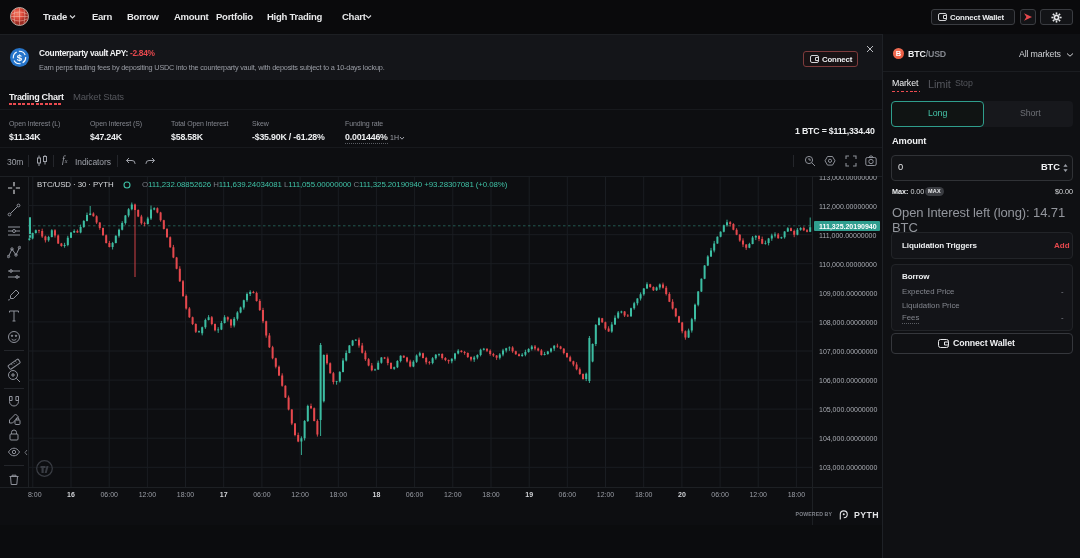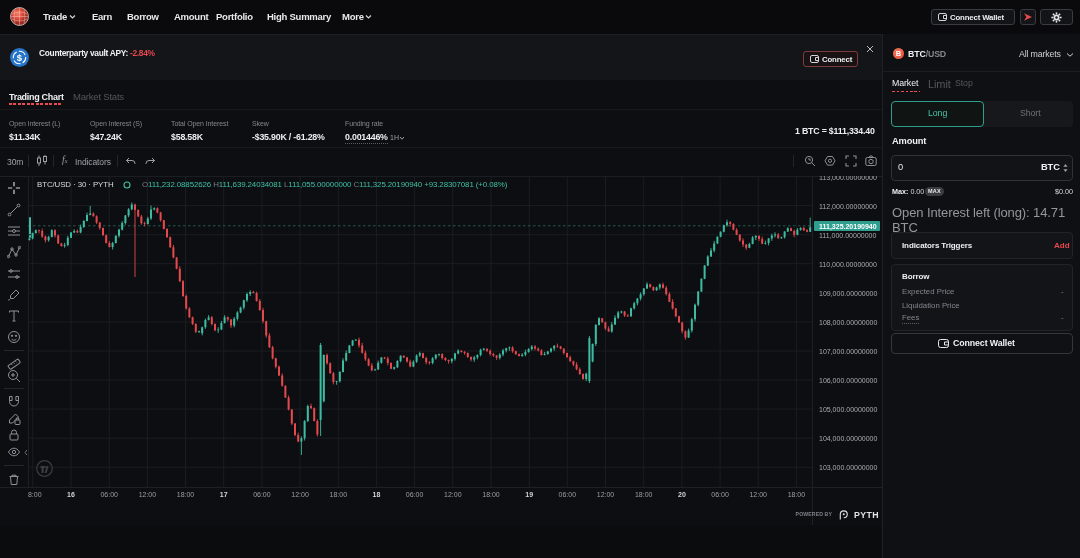--- a/index.html
+++ b/index.html
@@ -56,22 +56,22 @@
     </g>
   </svg>
   <span class="nav-it" style="left:43px">Trade</span>
   <svg class="abs" style="left:69px;top:14px" width="7" height="6" viewBox="0 0 7 6">
         <path d="M1 1.5 L3.5 4 L6 1.5" stroke="#d8d9dc" stroke-width="1.1" fill="none"></path>
       </svg>
   <span class="nav-it" style="left:92px">Earn</span>
   <span class="nav-it" style="left:127px">Borrow</span>
   <span class="nav-it" style="left:174px">Amount</span>
   <span class="nav-it" style="left:216px">Portfolio</span>
-  <span class="nav-it" style="left:267px">High Summary</span>
-  <span class="nav-it" style="left:342px">More</span>
+  <span class="nav-it" style="left:267px">High Trading</span>
+  <span class="nav-it" style="left:342px">Chart</span>
   <svg class="abs" style="left:365px;top:14px" width="7" height="6" viewBox="0 0 7 6">
         <path d="M1 1.5 L3.5 4 L6 1.5" stroke="#d8d9dc" stroke-width="1.1" fill="none"></path>
       </svg>
 
   <div class="abs" style="left:931px;top:9px;width:84px;height:16px;border:1px solid #3a3c41;border-radius:3px;background:#131417;"></div>
   <svg class="abs" style="left:938px;top:13px" width="9" height="8" viewBox="0 0 9 8">
         <rect x="0.5" y="0.5" width="8" height="7" rx="1.5" fill="none" stroke="#e8e9eb" stroke-width="0.9"></rect>
         <path d="M5.5 2.5h3v3h-3z" fill="#0a0a0c" stroke="#e8e9eb" stroke-width="0.9"></path>
       </svg>
   <span class="abs" style="left:950px;top:13px;font-size:7.8px;font-weight:700;color:#eceef0;letter-spacing:-0.15px;">Connect Wallet</span>
@@ -100,20 +100,21 @@
   </svg>
 </div>
 
 <div id="banner">
   <svg class="abs" style="left:10px;top:13px" width="19" height="19" viewBox="0 0 19 19">
     <circle cx="9.5" cy="9.5" r="9.5" fill="#2775ca"></circle>
     <circle cx="9.5" cy="9.5" r="6.2" fill="none" stroke="#fff" stroke-width="1.1" stroke-dasharray="7.5 2.2" stroke-dashoffset="11"></circle>
     <text x="9.5" y="13" text-anchor="middle" font-size="9.5" font-weight="bold" fill="#fff" font-family="Liberation Sans">$</text>
   </svg>
   <div class="abs" style="left:39px;top:13px;font-size:8.4px;font-weight:700;color:#f0f1f3;letter-spacing:-0.3px;">Counterparty vault APY: <span style="color:#e5484d">-2.84%</span></div>
+  <div class="abs" style="left:39px;top:28px;font-size:7.3px;color:#9a9da5;letter-spacing:-0.2px;">Earn perps trading fees by depositing USDC into the counterparty vault, with deposits subject to a 10-days lockup.</div>
   <div class="abs" style="left:803px;top:16px;width:55px;height:16px;border:1px solid #7e3b3c;border-radius:3px;background:#181214;"></div>
   <svg class="abs" style="left:810px;top:20px" width="9" height="8" viewBox="0 0 9 8">
         <rect x="0.5" y="0.5" width="8" height="7" rx="1.5" fill="none" stroke="#e8e9eb" stroke-width="0.9"></rect>
         <path d="M5.5 2.5h3v3h-3z" fill="#181214" stroke="#e8e9eb" stroke-width="0.9"></path>
       </svg>
   <span class="abs" style="left:822px;top:20px;font-size:7.8px;font-weight:700;color:#eceef0;letter-spacing:-0.15px;">Connect</span>
   <svg class="abs" style="left:866px;top:10px" width="8" height="8" viewBox="0 0 8 8">
         <path d="M1 1 L7 7 M7 1 L1 7" stroke="#b9bbc0" stroke-width="1"></path>
       </svg>
 </div>
@@ -373,21 +374,21 @@
         <path d="M2.5 8L0.4 5.3H4.6z"></path>
       </svg>
 
   <span class="abs" style="left:9px;top:153px;font-size:7.2px;font-weight:700;color:#eceef0;">Max: <span style="font-weight:400;color:#d6d8db">0.00</span></span>
   <div class="abs" style="left:42px;top:152.5px;width:19px;height:9px;background:#3a3c41;border-radius:4.5px;text-align:center;line-height:8.5px;font-size:5.5px;font-weight:700;color:#e8e9eb;letter-spacing:0.2px;">MAX</div>
   <span class="abs" style="left:172px;top:153px;font-size:7.2px;color:#d6d8db;">$0.00</span>
 
   <span class="abs" style="left:9px;top:171px;font-size:13px;color:#93969d;letter-spacing:-0.1px;">Open Interest left (long): 14.71 BTC</span>
 
   <div class="pbox" style="top:198px;height:27px;"></div>
-  <span class="abs" style="left:19px;top:207px;font-size:8px;font-weight:700;color:#eceef0;letter-spacing:-0.1px;">Indicators Triggers</span>
+  <span class="abs" style="left:19px;top:207px;font-size:8px;font-weight:700;color:#eceef0;letter-spacing:-0.1px;">Liquidation Triggers</span>
   <span class="abs" style="left:171px;top:207px;font-size:8px;font-weight:700;color:#e5484d;">Add</span>
 
   <div class="pbox" style="top:230px;height:67px;"></div>
   <span class="abs" style="left:19px;top:238px;font-size:8px;font-weight:700;color:#eceef0;letter-spacing:-0.1px;">Borrow</span>
   <span class="abs" style="left:19px;top:253px;font-size:7.8px;color:#83868e;">Expected Price</span>
       <span class="abs" style="left:178px;top:253px;font-size:7.8px;color:#83868e;">-</span>
   <span class="abs" style="left:19px;top:266.5px;font-size:7.8px;color:#83868e;">Liquidation Price</span>
   <span class="abs" style="left:19px;top:279px;font-size:7.8px;color:#83868e;border-bottom:1px dotted #5a5d63;padding-bottom:1px;">Fees</span>
       <span class="abs" style="left:178px;top:279px;font-size:7.8px;color:#83868e;">-</span>
 

